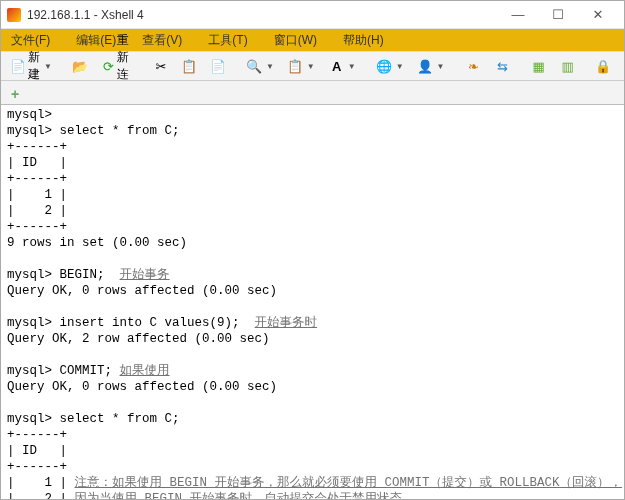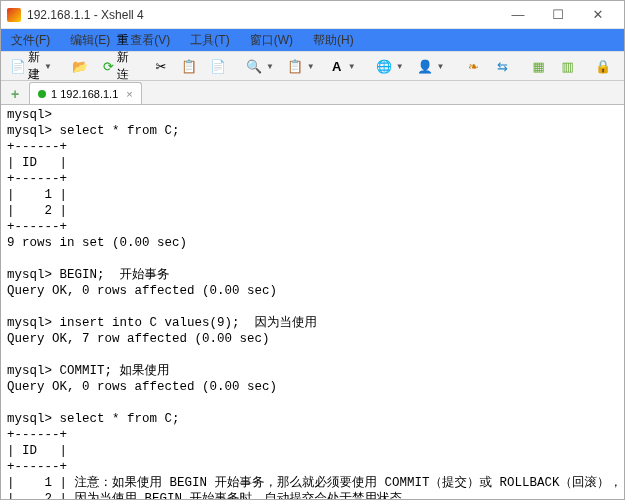--- a/index.html
+++ b/index.html
@@ -1,34 +1,34 @@
 <!DOCTYPE html>
 <html><head>
 <meta charset="utf-8">
 <style>
   * { margin: 0; padding: 0; box-sizing: border-box; }
   body { font-family: "Microsoft YaHei", Tahoma, sans-serif; font-size: 12px; background: #fff; width: 625px; height: 500px; overflow: hidden; display: flex; flex-direction: column; border: 1px solid #aaa; }
   .titlebar { height: 28px; background: #fff; display: flex; align-items: center; padding: 0 6px; border-bottom: 1px solid #e5e5e5; }
   .titlebar .icon { width: 14px; height: 14px; background: linear-gradient(135deg,#d32,#fc0); border-radius: 2px; margin-right: 6px; }
   .titlebar .title { flex: 1; font-size: 12px; color: #333; }
   .titlebar .ctl { width: 40px; height: 24px; display: flex; align-items: center; justify-content: center; color: #555; font-size: 13px; }
-  .menubar { height: 22px; display: flex; align-items: center; padding: 0 4px; gap: 8px; background: #3b82f6; }
+  .menubar { height: 22px; display: flex; align-items: center; padding: 0 4px; gap: 14px; background: #eab308; }
   .menubar span { padding: 2px 6px; color: #333; }
   .toolbar { height: 30px; background: #f3f3f3; border-top: 1px solid #ddd; border-bottom: 1px solid #ccc; display: flex; align-items: center; padding: 0 4px; gap: 3px; }
   .toolbar .btn { height: 22px; padding: 0 5px; display: flex; align-items: center; gap: 3px; border: 1px solid transparent; border-radius: 2px; }
   .toolbar .sep { width: 1px; height: 20px; background: #ccc; margin: 0 2px; }
   .toolbar .ic { width: 14px; height: 14px; display: inline-flex; align-items: center; justify-content: center; font-size: 13px; }
   .toolbar .dd { font-size: 8px; color: #555; margin-left: 1px; }
   .tabbar { height: 24px; background: #f3f3f3; border-bottom: 1px solid #bcbcbc; display: flex; align-items: flex-end; padding-left: 4px; }
   .tabbar .plus { width: 20px; height: 20px; display: flex; align-items: center; justify-content: center; color: #6a6; font-size: 14px; font-weight: bold; margin-right: 4px; }
   .tabbar .tab { height: 22px; padding: 0 8px; background: #fff; border: 1px solid #bcbcbc; border-bottom: none; border-radius: 3px 3px 0 0; display: flex; align-items: center; gap: 5px; font-size: 11px; }
   .tabbar .tab .dot { width: 8px; height: 8px; border-radius: 50%; background: #2a2; }
   .tabbar .tab .x { color: #888; font-size: 11px; margin-left: 3px; }
   .terminal { flex: 1; background: #fff; overflow-y: auto; padding: 2px 6px; font-family: Consolas, "Courier New", monospace; font-size: 12.5px; line-height: 16px; color: #000; white-space: pre; position: relative; }
-  .terminal .ann { color: #000000; }
+  .terminal .ann { color: #737373; text-decoration: underline; }
 </style>
 </head>
 <body>
 
 <div class="titlebar">
   <div class="icon"></div>
   <div class="title">192.168.1.1 - Xshell 4</div>
   <div class="ctl">—</div>
   <div class="ctl">☐</div>
   <div class="ctl">✕</div>
@@ -106,42 +106,37 @@
   <div class="sep"></div>
   <div class="btn">
       <span class="ic" style="color:#c90">🔒</span>
     </div>
   <div class="sep"></div>
 
 </div>
 
 <div class="tabbar">
   <div class="plus">+</div>
-  <div class="tab">
-    <span class="dot"></span>
-    <span>1 192.168.1.1</span>
-    <span class="x">×</span>
-  </div>
 </div>
 
 <div class="terminal"><span>mysql&gt;</span>
 <span>mysql&gt;</span> <span>select * from C;</span>
 <span>+------+</span>
 <span>| ID   |</span>
 <span>+------+</span>
 <span>|    1 |</span>
 <span>|    2 |</span>
 <span>+------+</span>
 <span>9 rows in set (0.00 sec)</span>
 
 <span>mysql&gt;</span> <span>BEGIN;</span>  <span class="ann">开始事务</span>
 <span>Query OK, 0 rows affected (0.00 sec)</span>
 
-<span>mysql&gt;</span> <span>insert into C values(9);</span>  <span class="ann">因为当使用</span>
-<span>Query OK, 7 row affected (0.00 sec)</span>
+<span>mysql&gt;</span> <span>insert into C values(9);</span>  <span class="ann">开始事务时</span>
+<span>Query OK, 2 row affected (0.00 sec)</span>
 
 <span>mysql&gt;</span> <span>COMMIT;</span> <span class="ann">如果使用</span>
 <span>Query OK, 0 rows affected (0.00 sec)</span>
 
 <span>mysql&gt;</span> <span>select * from C;</span>
 <span>+------+</span>
 <span>| ID   |</span>
 <span>+------+</span>
 <span>|    1 |</span> <span class="ann">注意：如果使用 BEGIN 开始事务，那么就必须要使用 COMMIT（提交）或 ROLLBACK（回滚），</span>
 <span>|    2 |</span> <span class="ann">因为当使用 BEGIN 开始事务时，自动提交会处于禁用状态</span>

